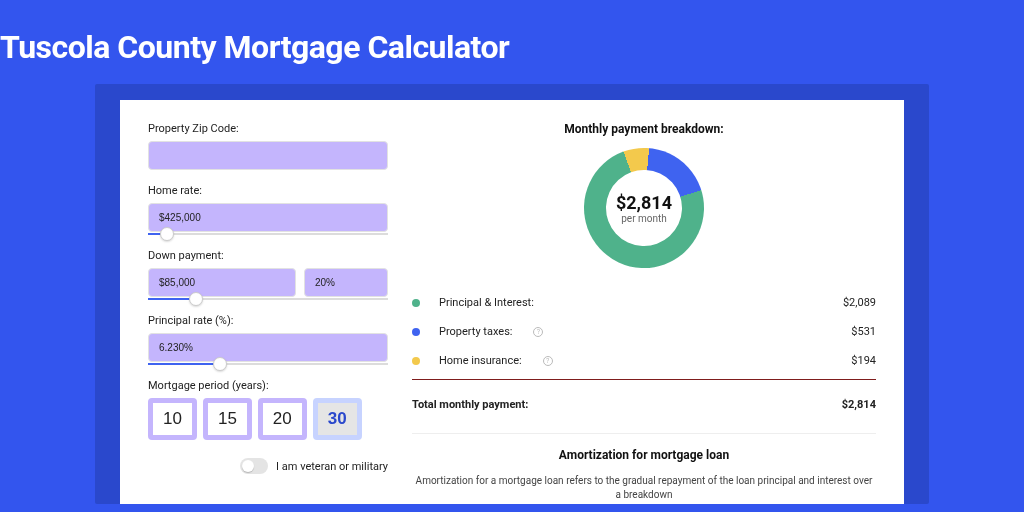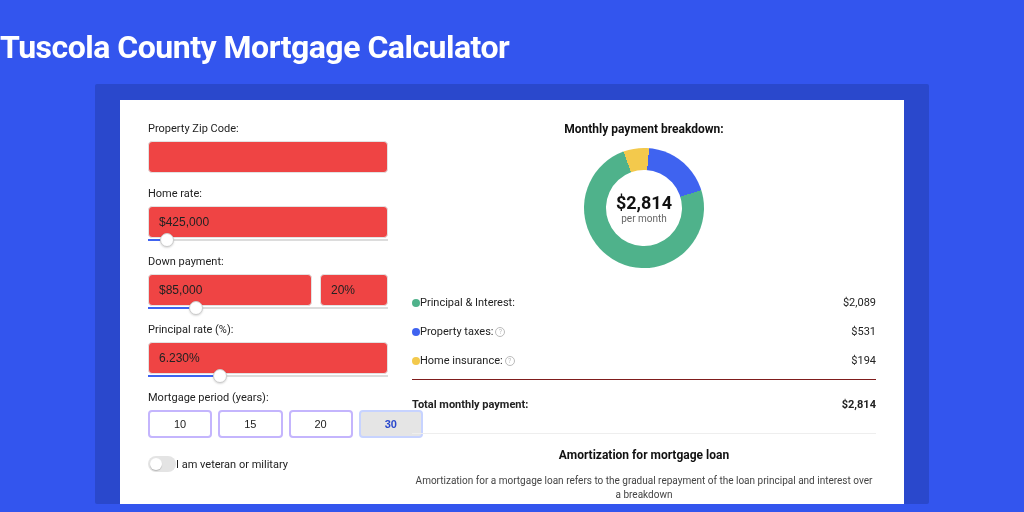--- a/index.html
+++ b/index.html
@@ -42,23 +42,23 @@
     font-size: 11px;
     color: #222;
     margin-bottom: 6px;
     display: block;
   }
   .txt {
     width: 100%;
     border: 1px solid #e2e2e2;
     border-radius: 4px;
     padding: 8px 10px;
-    font-size: 12px;
-    color: #222;
-    background: #ef4444;
+    font-size: 10px;
+    color: #222;
+    background: #c4b5fd;
   }
   .field-block { margin-bottom: 14px; }
 
   .slider-track {
     position: relative;
     height: 2px;
     background: #dcdcdc;
     margin-top: 1px;
   }
   .slider-fill {
@@ -72,40 +72,40 @@
     width: 14px; height: 14px;
     background: #fff;
     border: 1px solid #ccc;
     border-radius: 50%;
     transform: translate(-50%, -50%);
     box-shadow: 0 1px 2px rgba(0,0,0,0.15);
   }
 
   .dp-row { display: flex; gap: 8px; }
   .dp-row .txt:first-child { flex: 1; }
-  .dp-row .txt:last-child { width: 68px; }
+  .dp-row .txt:last-child { width: 84px; }
 
   .period-row { display: flex; gap: 6px; }
   .period-btn {
-    border: 2px solid #c4b5fd;
+    border: 5px solid #c4b5fd;
     background: #fff;
     border-radius: 4px;
-    font-size: 11px;
-    padding: 6px 24px;
+    font-size: 17px;
+    padding: 6px 10px;
     cursor: pointer;
     color: #222;
   }
   .period-btn.active {
     background: #e5e5e5;
     border-color: #c7d3ff;
     color: #2a48cc;
     font-weight: 600;
   }
 
-  .toggle-row { display: flex; align-items: center; gap: 0; margin-top: 18px; }
+  .toggle-row { display: flex; align-items: center; gap: 8px; margin-top: 18px; justify-content: flex-end; }
   .toggle {
     width: 28px; height: 16px; border-radius: 10px; background: #e4e4e4;
     position: relative;
   }
   .toggle::after {
     content: "";
     position: absolute;
     width: 12px; height: 12px; background: #fff; border-radius: 50%;
     top: 2px; left: 2px;
     box-shadow: 0 1px 1px rgba(0,0,0,0.2);
@@ -154,21 +154,21 @@
 
   .legend-row {
     display: flex;
     align-items: center;
     justify-content: space-between;
     padding: 8px 0;
     font-size: 11px;
     color: #222;
   }
   .legend-row.total { font-weight: 700; border-top: 1px solid #7f1d1d; margin-top: 4px; padding-top: 18px; }
-  .legend-left { display: flex; align-items: center; gap: 0; }
+  .legend-left { display: flex; align-items: center; gap: 19px; }
   .dot { width: 8px; height: 8px; border-radius: 50%; display: inline-block; }
   .info-icon {
     width: 10px; height: 10px; border: 1px solid #bbb; border-radius: 50%;
     display: inline-flex; align-items: center; justify-content: center;
     font-size: 7px; color: #bbb; margin-left: 2px;
   }
 
   .amort-box {
     border-top: 1px solid #eee;
     margin-top: 14px;

